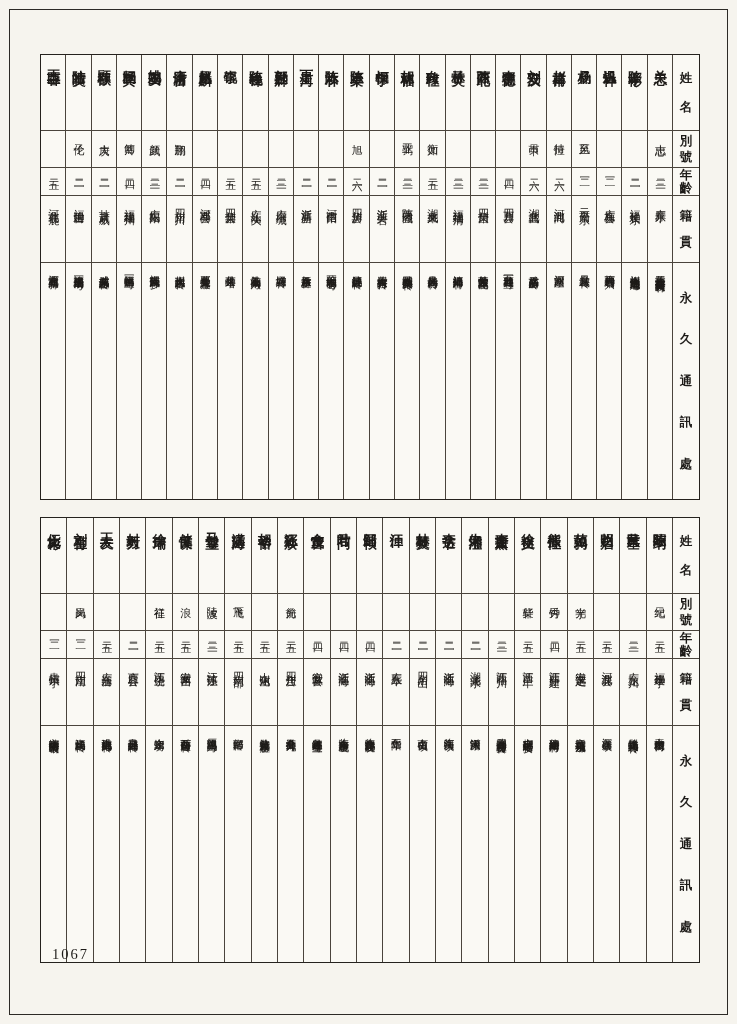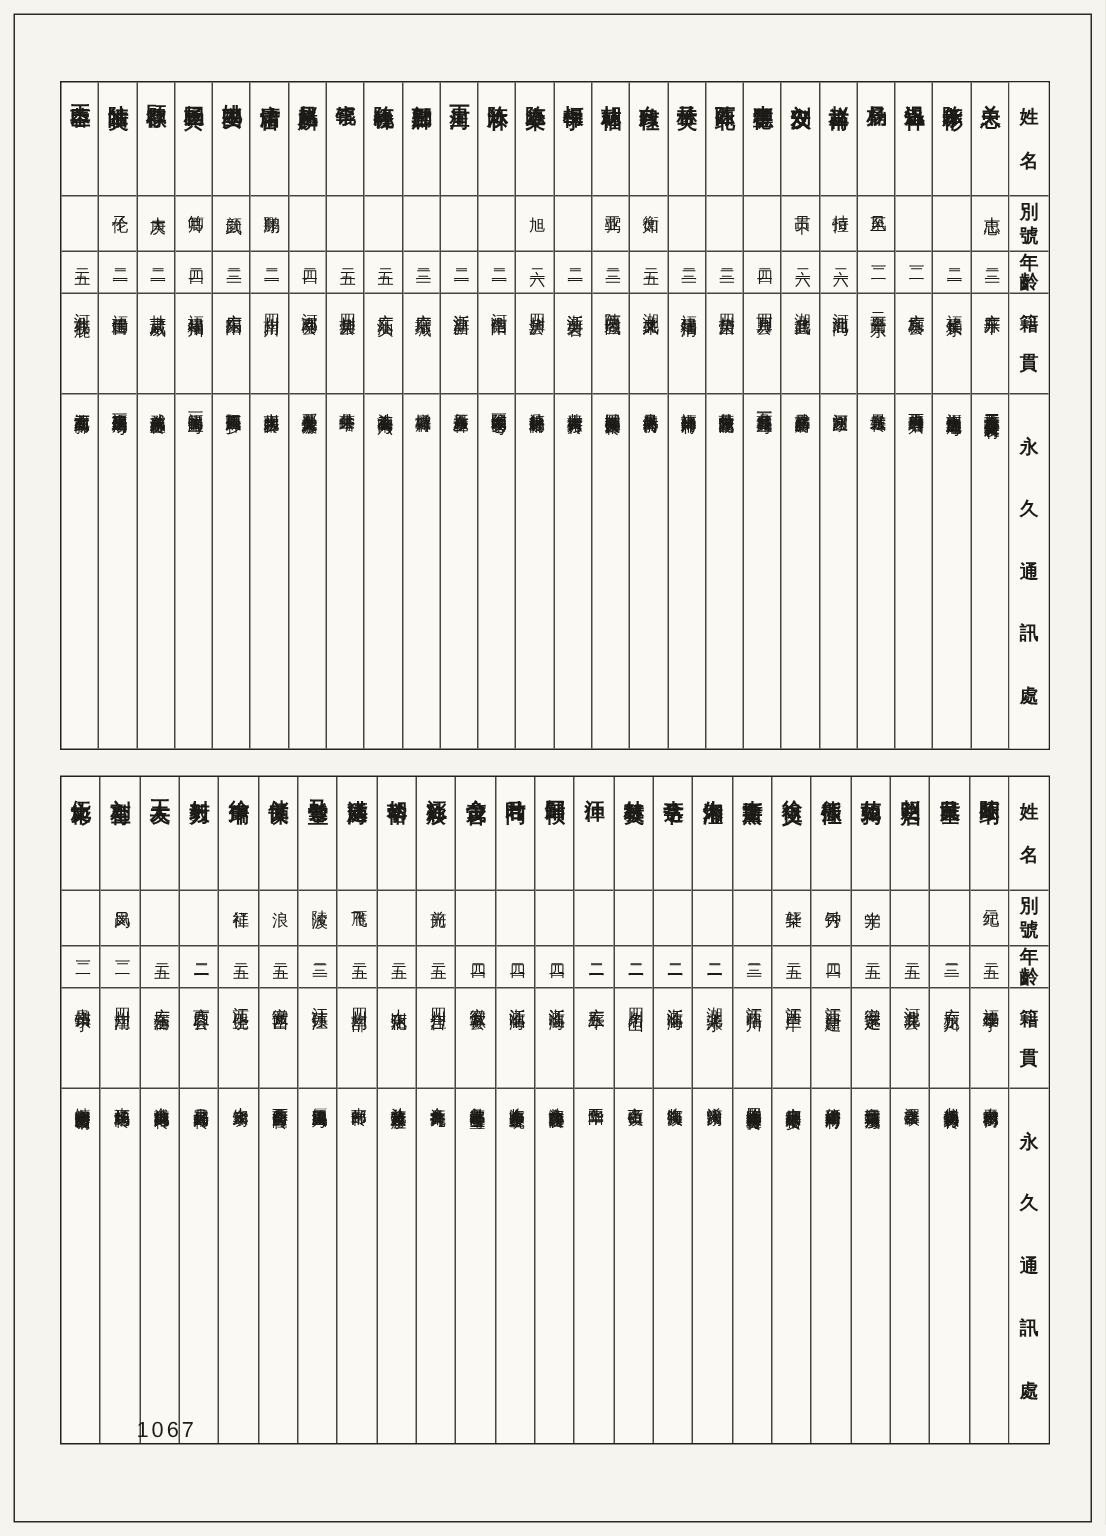--- a/index.html
+++ b/index.html
@@ -31,21 +31,21 @@
   }
   .c-name{font-size:13.5px;font-weight:600;letter-spacing:1.5px;padding-top:4px;}
   .c-alias{font-size:11px;letter-spacing:1px;padding-top:4px;}
   .c-age{font-size:10.5px;line-height:1;letter-spacing:1px;padding-top:3px;}
   .c-origin{font-size:11px;letter-spacing:1.5px;padding-top:4px;}
   .c-addr{font-size:10.5px;letter-spacing:0.5px;line-height:1.12;padding-top:4px;}
   .hcell{flex-direction:column;justify-content:space-evenly;align-items:center;font-size:12.5px;font-weight:600;}
   .hcell div{line-height:1;}
   .pageno{
     position:absolute;left:52px;top:946px;
-    font-size:14.5px;letter-spacing:2px;font-family:Liberation Sans, sans-serif;margin-left:39px;
+    font-size:14.5px;letter-spacing:2px;font-family:Liberation Serif, serif;
   }
 </style>
 </head>
 <body>
 
 <div class="sheet">
   <div class="frame"></div>
 
   <div class="reg-table top">
     <div class="person-cols">

